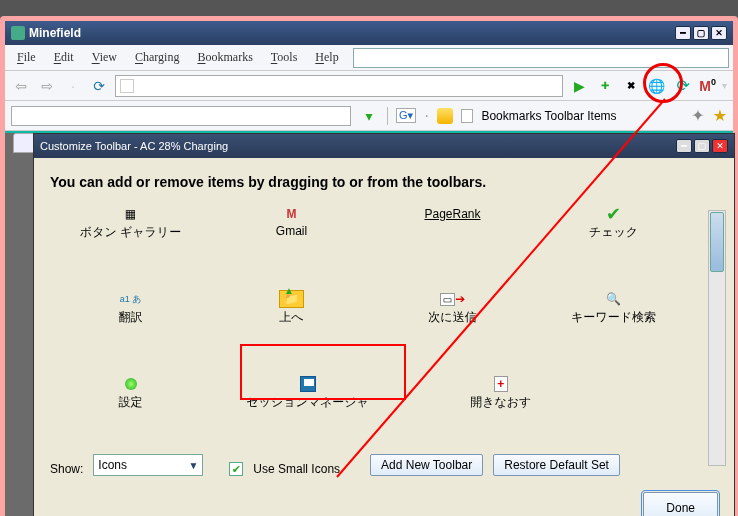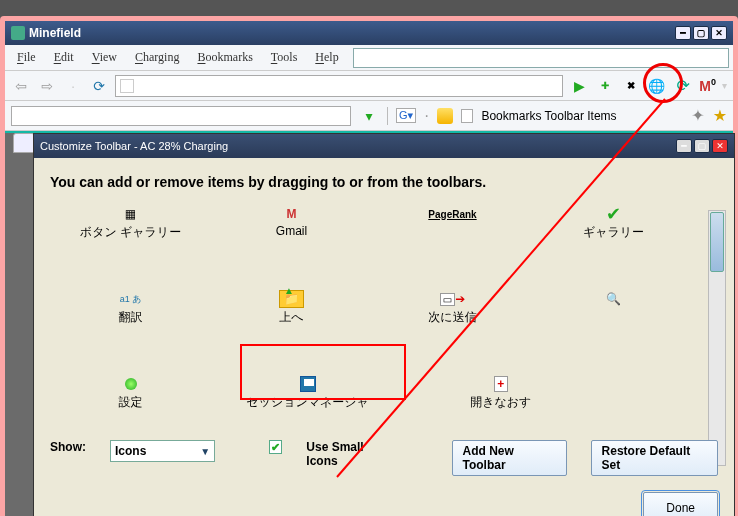--- a/index.html
+++ b/index.html
@@ -94,34 +94,34 @@
   .dlg-body { padding: 8px 16px 8px 16px; position: relative; height: calc(100% - 22px); }
   .dlg-heading { font-size: 14px; font-weight: bold; color: #000; margin: 8px 0 14px 0;}
   .palette {
     position: relative;
     height: 250px; overflow: hidden;
     margin-right: 24px;
   }
   .prow { display: flex; margin-bottom: 48px; }
   .pitem { flex: 1; text-align: center; font-size: 12px; color: #000; cursor: grab;}
   .pitem .ic { height: 20px; display: flex; align-items:center; justify-content:center; }
-  .under { text-decoration: underline; font-size:10px;font-weight:bold;}
+  .under { text-decoration: underline; font-size:12px;}
   .tick { color:#2a2; font-size:18px;}
   .scroll-track {
     position: absolute; top: 52px; right: 8px; width: 18px; height: 256px;
     background: #e8e8e8; border: 1px solid #bbb;
   }
   .scroll-thumb {
     position: absolute; top: 1px; left: 1px; right: 1px; height: 60px;
     background: linear-gradient(#cde, #9bd); border: 1px solid #6a9; border-radius: 2px;
   }
   .dlg-footer {
     position: absolute; left: 16px; right: 16px; bottom: 10px;
   }
-  .footer-row1 { display: flex; align-items: flex-start; gap: 24px; font-size: 12px; font-weight: bold; }
+  .footer-row1 { display: flex; align-items: flex-end; gap: 10px; font-size: 12px; }
   .select {
     width: 110px; height: 22px; border: 1px solid #7a9; background:#fff;
     display:flex; align-items:center; padding:0 4px; font-size:12px;
     justify-content:space-between;
   }
   .select .caret { color:#246; font-size:10px;}
   .checkbox { width:14px;height:14px;border:1px solid #5a8;background:#fff;display:inline-flex;align-items:center;justify-content:center;color:#2a2;font-size:11px;}
   .btn {
     border: 1px solid #7a96b5; background: linear-gradient(#f8fbff,#e0ecf8);
     padding: 3px 10px; font-size: 12px; cursor: pointer; border-radius: 2px;
@@ -222,21 +222,21 @@
             <div>Gmail</div>
           </div>
           <div class="pitem">
             <div class="ic">
                 <span class="under">PageRank</span>
               </div>
             <div style="height:14px"></div>
           </div>
           <div class="pitem">
             <div class="ic tick">✔</div>
-            <div>ギャラリー</div>
+            <div>チェック</div>
           </div>
         </div>
 
         <div class="prow">
           <div class="pitem">
             <div class="ic" style="font-size:9px;color:#27a">a1 あ</div>
             <div>翻訳</div>
           </div>
           <div class="pitem">
             <div class="ic">
@@ -246,20 +246,21 @@
           </div>
           <div class="pitem">
             <div class="ic">
                 <span style="border:1px solid #999;background:#fff;padding:0 2px;font-size:10px">▭</span>
                 <span style="color:#d00">➔</span>
               </div>
             <div>次に送信</div>
           </div>
           <div class="pitem">
             <div class="ic">🔍</div>
+            <div>キーワード検索</div>
           </div>
         </div>
 
         <div class="prow" style="margin-bottom:0">
           <div class="pitem" style="flex:1">
             <div class="boxed" style="margin:0 auto">
               <div class="ic">
                   <span style="width:12px;height:12px;border-radius:50%;background:radial-gradient(#9f6,#2a2);display:inline-block"></span>
                 </div>
               <div>設定</div>

